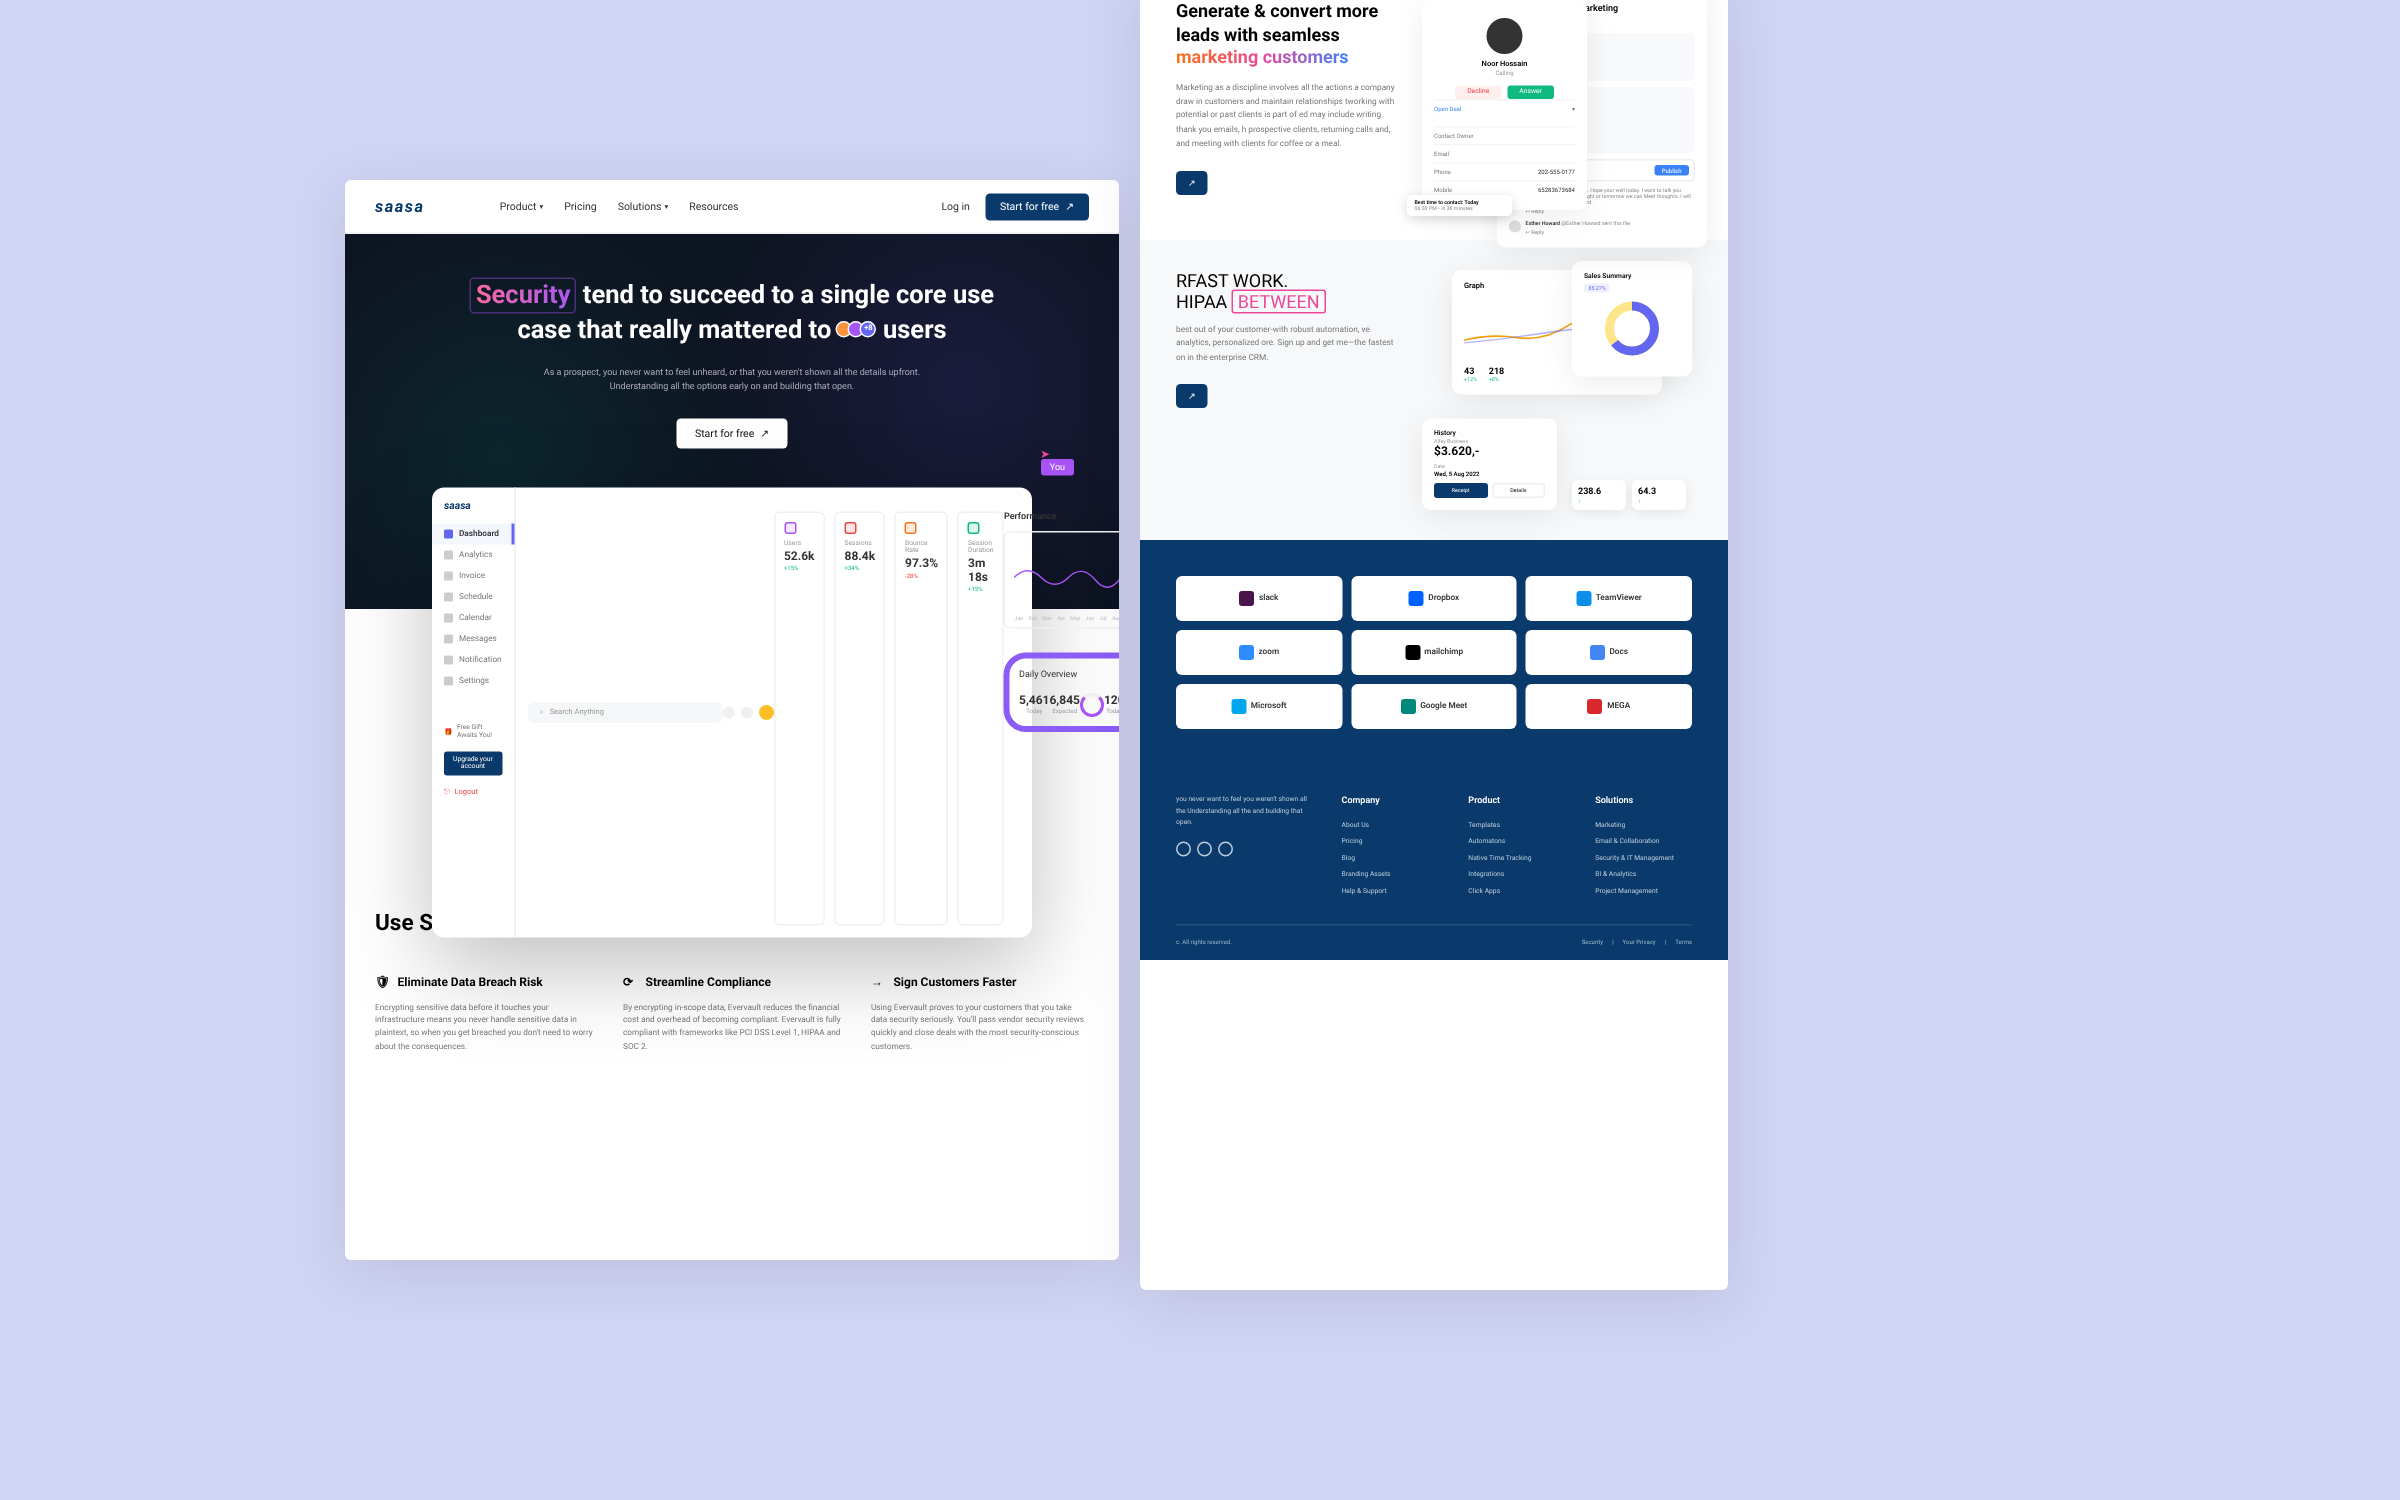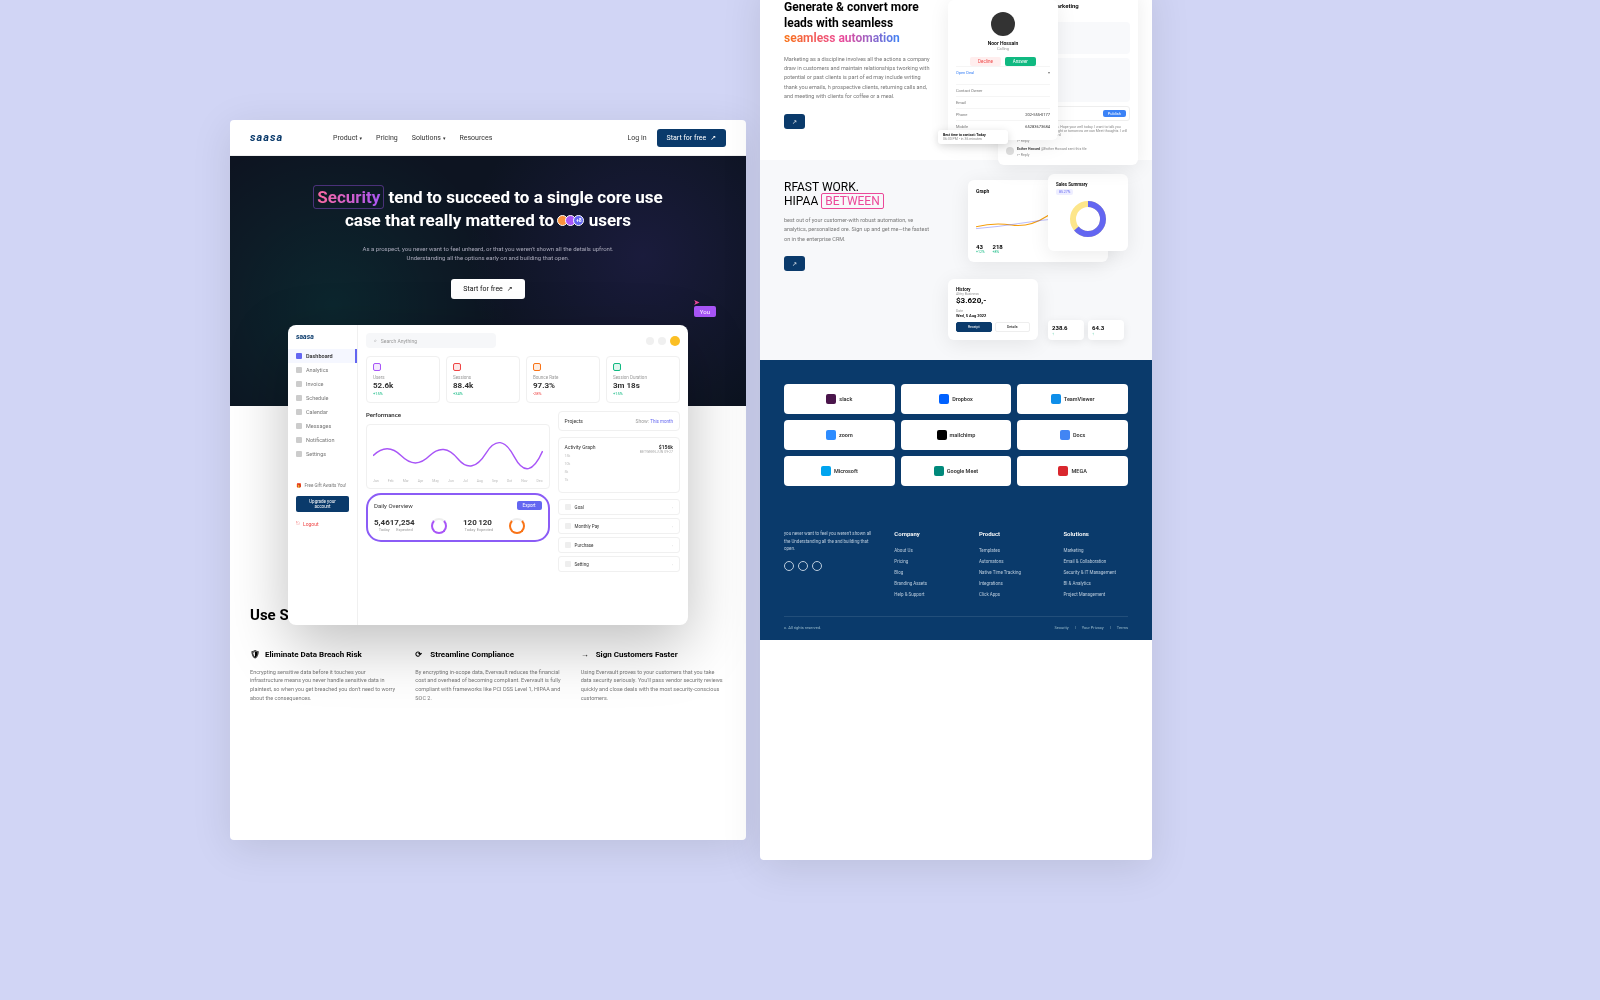--- a/index.html
+++ b/index.html
@@ -35,41 +35,41 @@
 .dash{position:absolute;left:58px;top:205px;width:400px;height:300px;background:#fff;border-radius:8px;box-shadow:0 20px 60px rgba(0,0,0,.25);display:flex;font-size:6px;color:#333}
 .dash-side{width:70px;border-right:1px solid #f0f0f0;padding:8px 0}
 .dash-logo{font-size:7px;font-weight:700;font-style:italic;color:#0a3a6b;padding:0 8px 8px}
 .ds-item{display:flex;align-items:center;gap:4px;padding:4px 8px;font-size:5.5px;color:#777}
 .ds-item.active{background:#f5f7ff;color:#333;font-weight:600;border-right:2px solid #6366f1}
 .ds-icon{width:6px;height:6px;background:#ccc;border-radius:1px}
 .ds-item.active .ds-icon{background:#6366f1}
 .ds-upgrade{margin:8px;padding:3px 5px;background:#0a3a6b;color:#fff;font-size:4.5px;border-radius:2px;text-align:center}
 .ds-gift{margin:4px 8px;font-size:4.5px;color:#777;display:flex;align-items:center;gap:3px}
 .ds-logout{margin:6px 8px;font-size:5px;color:#ef4444;display:flex;align-items:center;gap:3px}
-.dash-main{flex:1;padding:8px;display:flex;flex-direction:column}
+.dash-main{flex:1;padding:8px;display:flex;flex-direction:row}
 .dash-search{background:#f6f7f9;border-radius:4px;padding:4px 8px;font-size:5px;color:#999;display:flex;align-items:center;gap:4px;width:130px}
 .dash-top{display:flex;align-items:center}
 .dash-topicons{margin-left:auto;display:flex;gap:4px;align-items:center}
 .topicon{width:8px;height:8px;border-radius:50%;background:#f0f0f0}
 .avatar{width:10px;height:10px;border-radius:50%;background:#fbbf24}
 .stat-row{display:flex;gap:6px;margin-top:8px}
 .stat{flex:1;background:#fff;border:1px solid #f0f0f0;border-radius:4px;padding:6px}
 .stat-ico{width:8px;height:8px;border-radius:2px;margin-bottom:4px}
 .stat-lbl{font-size:4.5px;color:#999}
 .stat-val{font-size:8px;font-weight:700;margin:1px 0}
 .stat-delta{font-size:4px;color:#10b981}
 .stat-delta.neg{color:#ef4444}
 .dash-cols{display:flex;gap:8px;margin-top:8px;flex:1}
 .dash-left{flex:1.5}
 .dash-right{flex:1}
 .section-title{font-size:6px;font-weight:600;margin-bottom:6px;display:flex;justify-content:space-between;align-items:center}
 .perf-chart{height:65px;position:relative;border:1px solid #f0f0f0;border-radius:4px;padding:6px}
 .perf-svg{width:100%;height:45px}
 .perf-months{display:flex;justify-content:space-between;font-size:3.5px;color:#bbb;margin-top:2px}
-.daily{border:2px solid #8b5cf6;border-radius:15px;padding:6px;margin-top:4px}
+.daily{border:4px solid #8b5cf6;border-radius:15px;padding:6px;margin-top:16px}
 .daily-head{display:flex;justify-content:space-between;align-items:center}
 .export{background:#6366f1;color:#fff;font-size:4.5px;padding:2px 6px;border-radius:2px}
 .daily-stats{display:flex;justify-content:space-around;margin-top:8px}
 .ds{text-align:center}
 .ds-v{font-size:8px;font-weight:700}
 .ds-l{font-size:4px;color:#999}
 .ds-ring{width:16px;height:16px;border-radius:50%;border:2px solid #e5e5e5;margin:0 auto}
 .projects{border:1px solid #f0f0f0;border-radius:4px;padding:6px}
 .projects-head{display:flex;justify-content:space-between;font-size:5px}
 .show-link{color:#6366f1;font-size:4.5px}
@@ -345,21 +345,21 @@
             <div class="daily-head">
               <span>Daily Overview</span>
               <span class="export">Export</span>
             </div>
             <div class="daily-stats" id="daily-stats">
                 <div class="ds">
                   <div class="ds-v">5,461</div>
                   <div class="ds-l">Today</div>
                 </div>
                 <div class="ds">
-                  <div class="ds-v">7,254</div>
+                  <div class="ds-v">6,845</div>
                   <div class="ds-l">Expected</div>
                 </div>
                 <div class="ds-ring" style="border-color:#a855f7;border-top-color:#eee"></div>
                 <div class="ds">
                   <div class="ds-v">120</div>
                   <div class="ds-l">Today</div>
                 </div>
                 <div class="ds">
                   <div class="ds-v">120</div>
                   <div class="ds-l">Expected</div>
@@ -453,21 +453,21 @@
           <div class="feat-body">Using Evervault proves to your customers that you take data security seriously. You'll pass vendor security reviews quickly and close deals with the most security-conscious customers.</div>
         </div>
       </div>
   </div>
 </div>
 
 <div class="artboard artboard-right">
   <div class="r-section">
     <div class="r-flex">
       <div class="r-text">
-        <div class="r-h"><span>Generate &amp; convert more leads with seamless </span><span class="grad">seamless automation</span></div>
+        <div class="r-h"><span>Generate &amp; convert more leads with seamless </span><span class="grad">marketing customers</span></div>
         <div class="r-p">Marketing as a discipline involves all the actions a company draw in customers and maintain relationships tworking with potential or past clients is part of ed may include writing thank you emails, h prospective clients, returning calls and, and meeting with clients for coffee or a meal.</div>
         <div class="r-link">
             <span>↗</span>
           </div>
       </div>
       <div class="r-visual">
         <div class="card chat-card">
           <div style="font-size:3.5px;color:#aaa">Marketing &gt; Automation</div>
           <div class="chat-h">Target Audience Marketing</div>
           <div class="chat-sub">Presentation</div>

